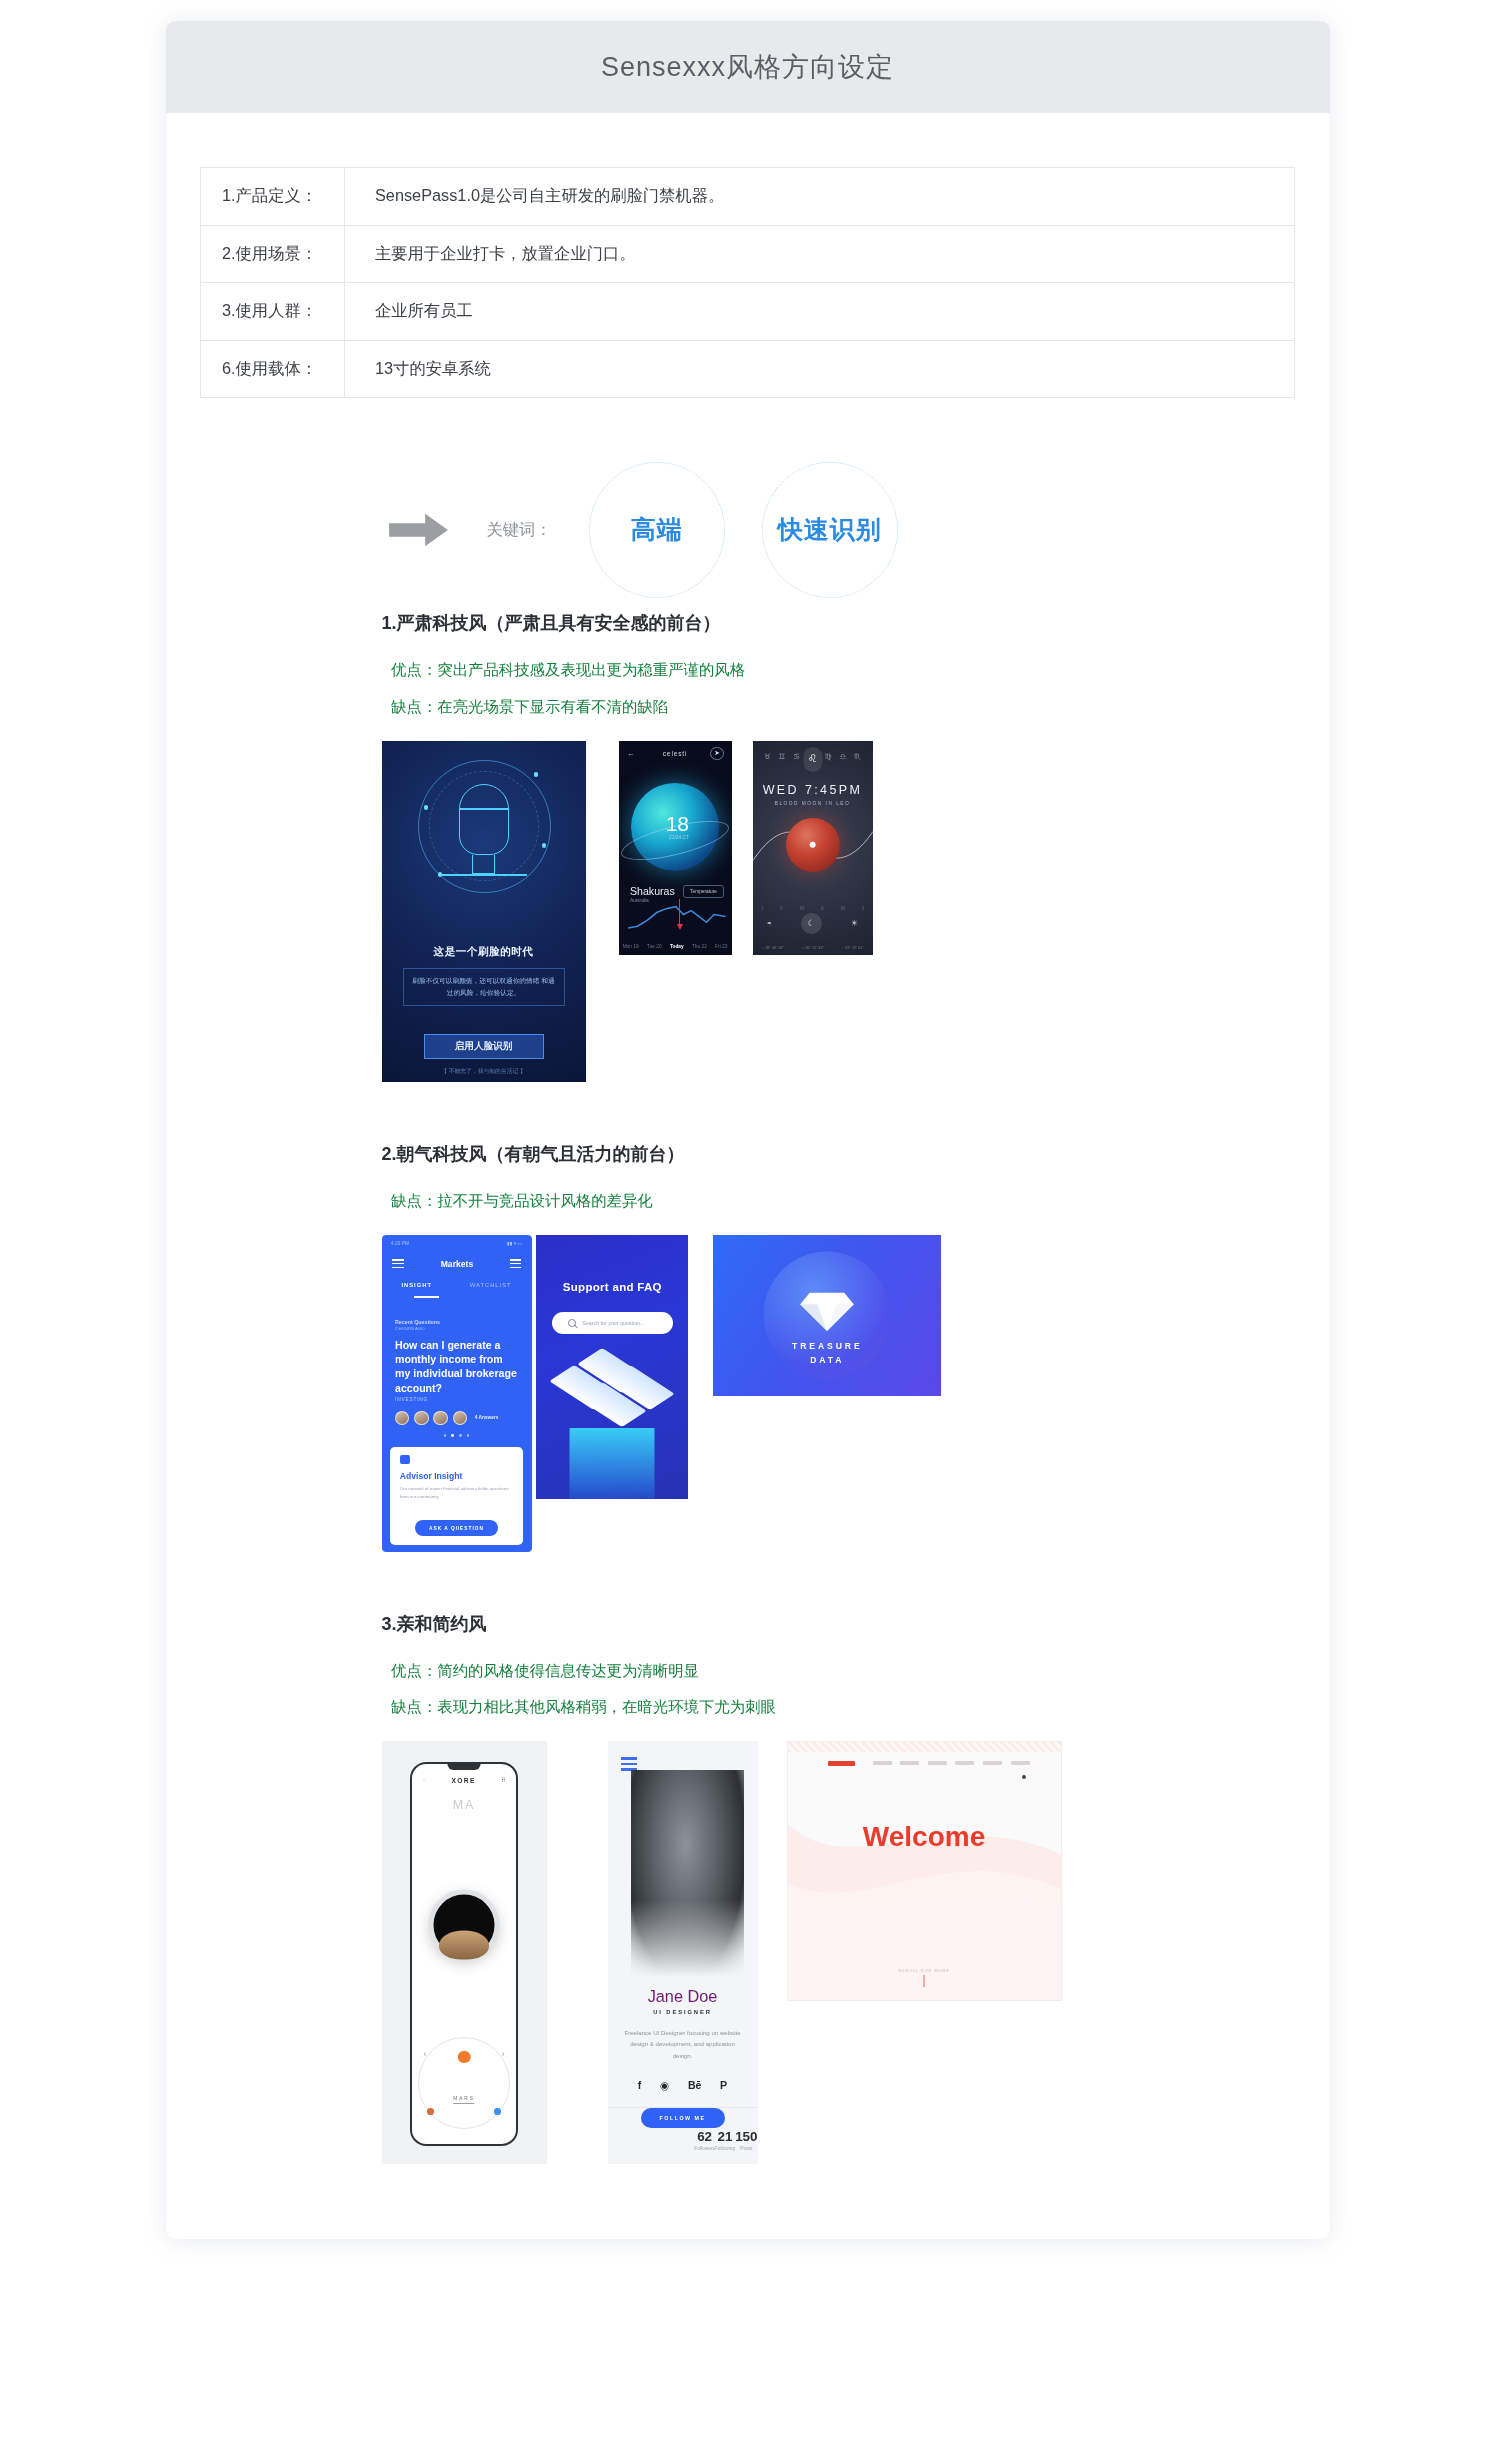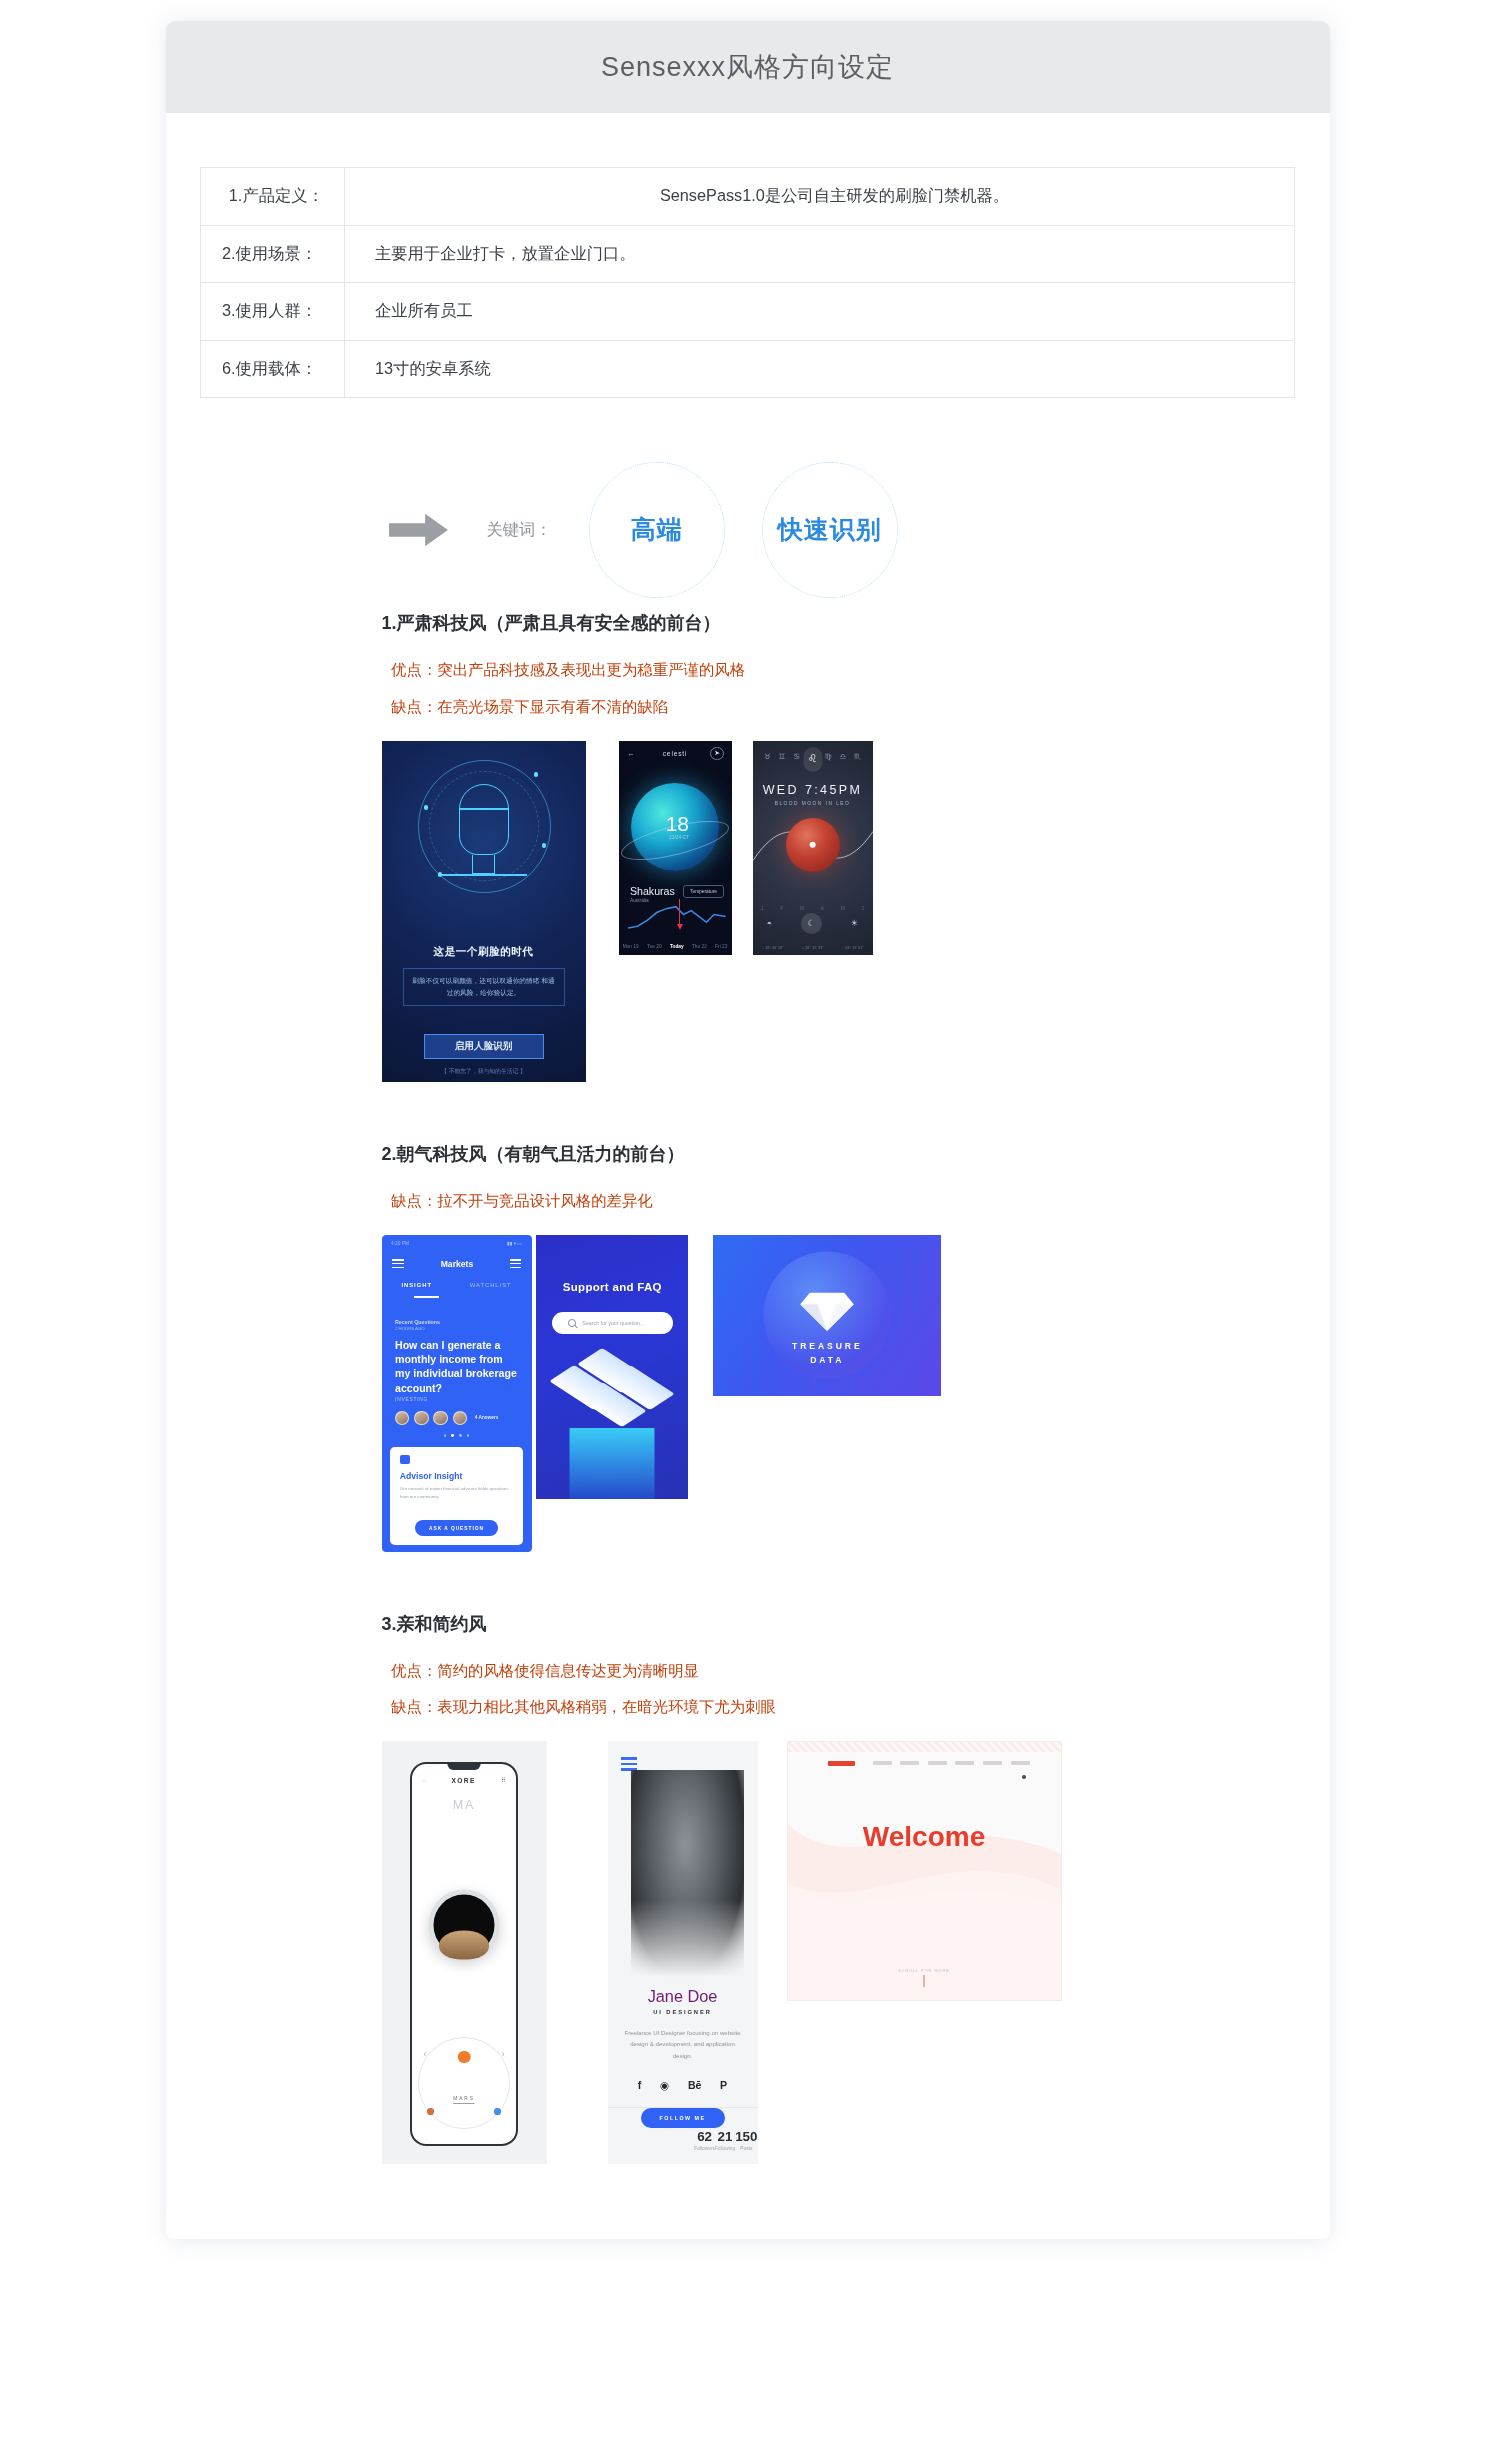--- a/index.html
+++ b/index.html
@@ -34,21 +34,21 @@
     letter-spacing: 1px;
   }
 
   
   .info-table {
     width: 1095px;
     margin: 54px auto 0 auto;
     border-collapse: collapse;
   }
   .info-table tr { border-bottom: 1px solid #e4e6e8; }
-  .info-table tr:first-child { border-top: 1px solid #e4e6e8; text-align: center; }
+  .info-table tr:first-child { border-top: 1px solid #e4e6e8; }
   .info-table td {
     padding: 17.3px 0;
     font-size: 16.3px;
     color: #3c4148;
     vertical-align: middle;
     height: 53px;
   }
   .info-table td.k {
     width: 144px;
     padding-left: 21px;
@@ -97,21 +97,21 @@
   .section { margin: 0 0 0 0; padding: 0 0 0 216px; }
   .section + .section { margin-top: 60px; }
   .section-title {
     font-size: 18px;
     font-weight: bold;
     color: #2b2f36;
     margin-bottom: 25px;
   }
   .pro-con {
     font-size: 15.4px;
-    color: #c2410c;
+    color: #15803d;
     margin-bottom: 15.4px;
     padding-left: 9.6px;
   }
   .thumbs { display: flex; align-items: flex-start; margin-top: 23px; }
   .thumb { flex: none; overflow: hidden; position: relative; }
 
   
   .t1 { width: 204px; height: 341px;
         background: radial-gradient(circle at 50% 30%, #1b3a7a 0%, #122456 45%, #0b1638 100%); }
   .t1 .ring-wrap { position:absolute; left:50%; top:85px; transform:translateX(-50%); }

